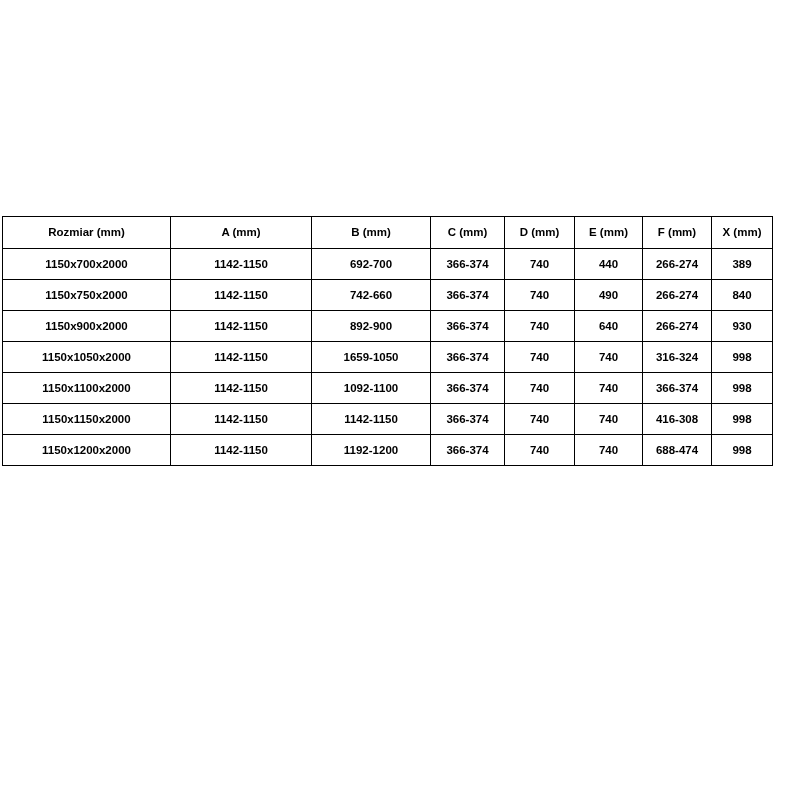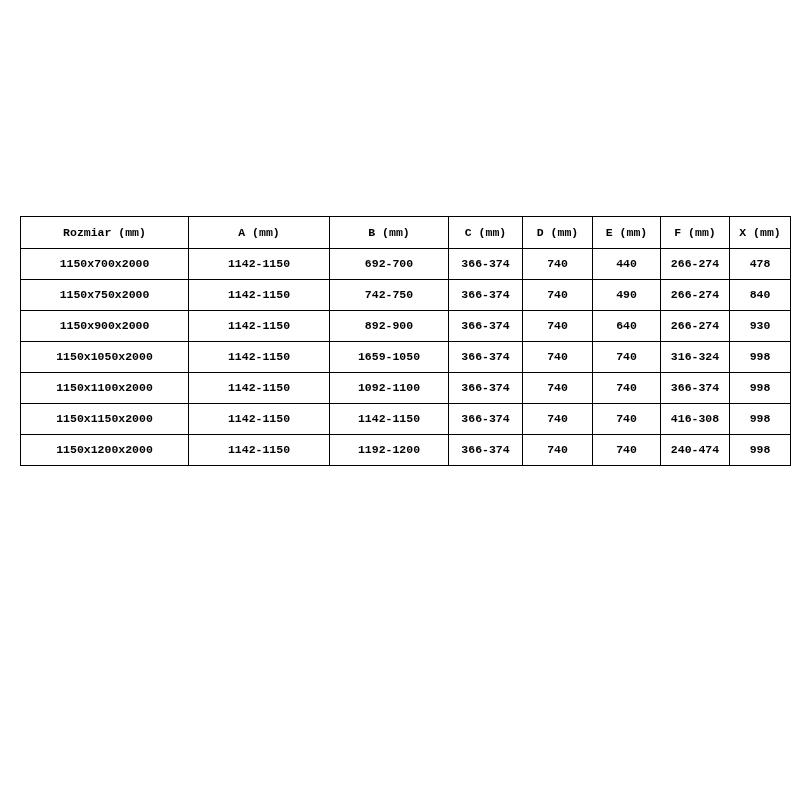--- a/index.html
+++ b/index.html
@@ -10,24 +10,23 @@
   body {
     width: 800px;
     height: 800px;
     font-family: "Liberation Sans", sans-serif;
     color: #000000;
     position: relative;
     overflow: hidden;
   }
   .table-wrap {
     position: absolute;
-    left: 20px;
+    left: 2px;
     top: 216px;
     width: 770px;
-    font-family: Liberation Mono, monospace;
   }
   table.spec {
     border-collapse: collapse;
     width: 770px;
     table-layout: fixed;
   }
   table.spec th,
   table.spec td {
     border: 1px solid #000000;
     text-align: center;
@@ -83,26 +82,26 @@
     </thead>
     <tbody>
       <tr>
         <td>1150x700x2000</td>
         <td>1142-1150</td>
         <td>692-700</td>
         <td>366-374</td>
         <td>740</td>
         <td>440</td>
         <td>266-274</td>
-        <td>478</td>
+        <td>389</td>
       </tr>
       <tr>
         <td>1150x750x2000</td>
         <td>1142-1150</td>
-        <td>742-750</td>
+        <td>742-660</td>
         <td>366-374</td>
         <td>740</td>
         <td>490</td>
         <td>266-274</td>
         <td>840</td>
       </tr>
       <tr>
         <td>1150x900x2000</td>
         <td>1142-1150</td>
         <td>892-900</td>
@@ -142,18 +141,18 @@
         <td>416-308</td>
         <td>998</td>
       </tr>
       <tr>
         <td>1150x1200x2000</td>
         <td>1142-1150</td>
         <td>1192-1200</td>
         <td>366-374</td>
         <td>740</td>
         <td>740</td>
-        <td>240-474</td>
+        <td>688-474</td>
         <td>998</td>
       </tr>
     </tbody>
   </table>
 </div>
 
 </body></html>

